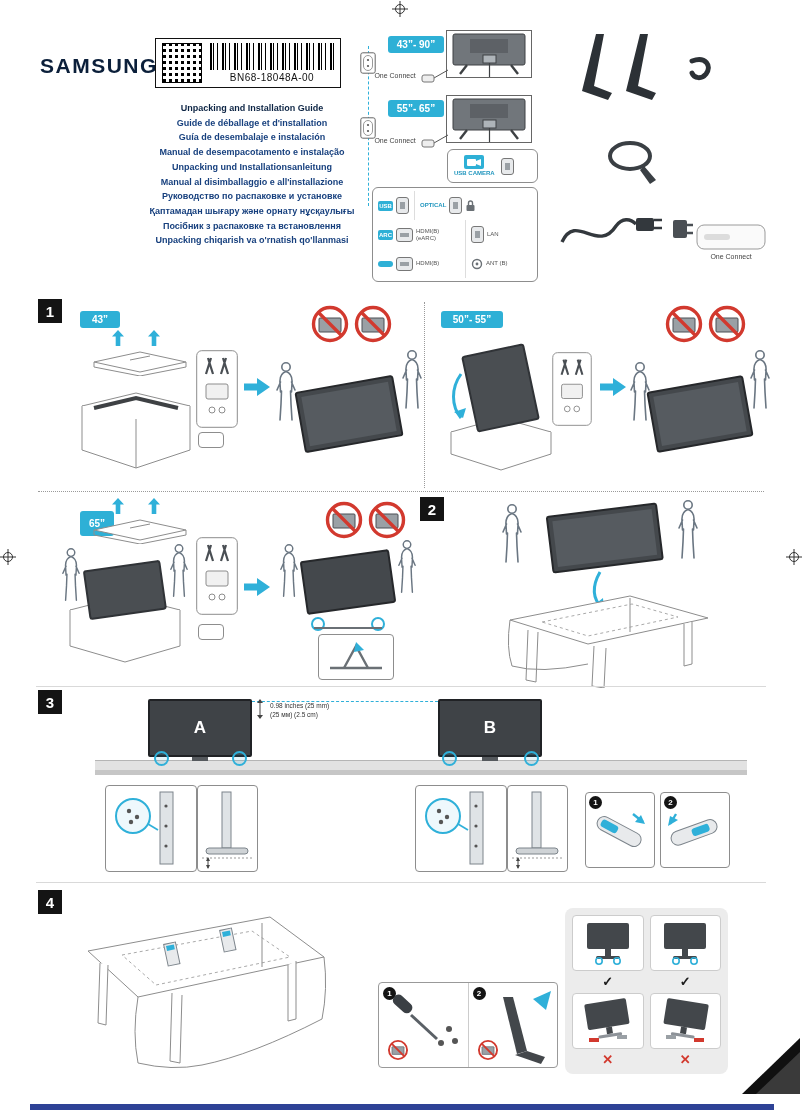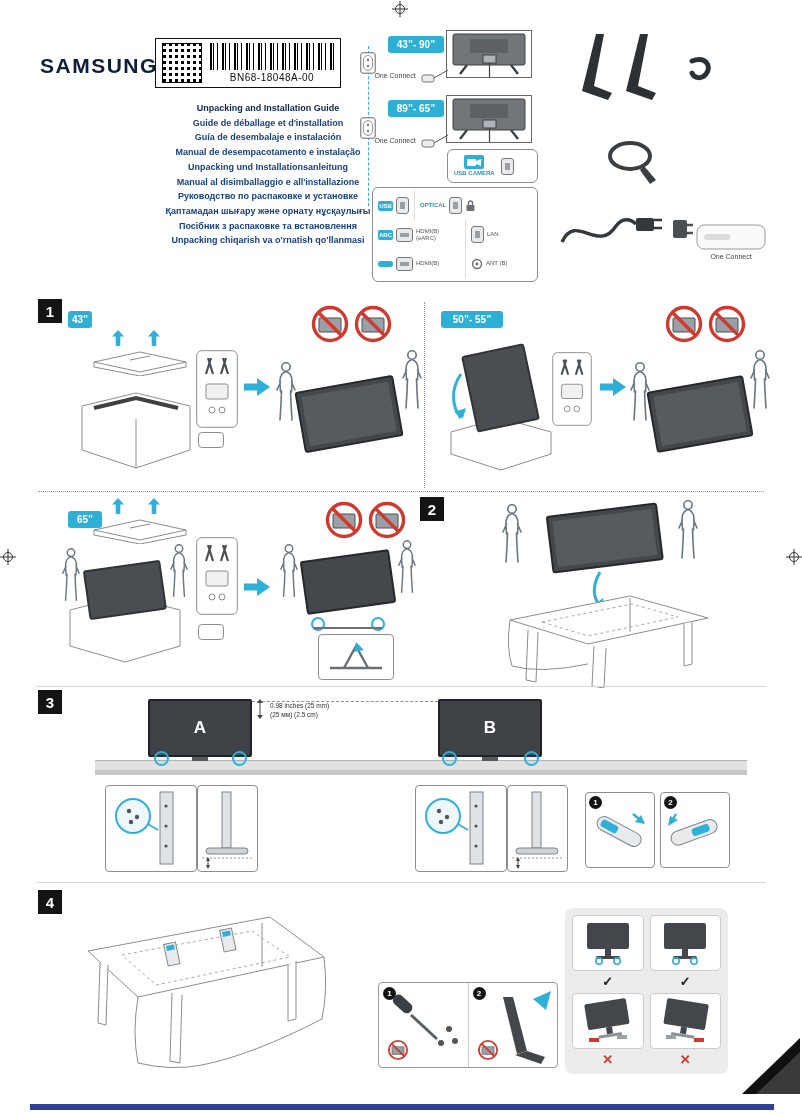--- a/index.html
+++ b/index.html
@@ -173,21 +173,21 @@
   <div class="abs brand" style="left:40px;top:54px">SAMSUNG</div>
 
   <div class="abs label-box" style="left:155px;top:38px">
     <div class="qr"></div>
     <div class="bc-wrap">
       <div class="barcode"></div>
       <div class="part-number">BN68-18048A-00</div>
     </div>
   </div>
 
-  <div class="abs titles" style="left:156px;top:101px">
+  <div class="abs titles" style="left:140px;top:101px">
     <div class="t first">Unpacking and Installation Guide</div>
     <div class="t">Guide de déballage et d'installation</div>
     <div class="t">Guía de desembalaje e instalación</div>
     <div class="t">Manual de desempacotamento e instalação</div>
     <div class="t">Unpacking und Installationsanleitung</div>
     <div class="t">Manual al disimballaggio e all'installazione</div>
     <div class="t">Руководство по распаковке и установке</div>
     <div class="t">Қаптамадан шығару және орнату нұсқаулығы</div>
     <div class="t">Посібник з распаковке та встановлення</div>
     <div class="t">Unpacking chiqarish va o'rnatish qo'llanmasi</div>
@@ -201,21 +201,21 @@
     </svg>
   <svg class="abs" style="left:446px;top:30px" width="86" height="48">
       <use href="#tvback"></use>
     </svg>
   <svg class="abs" style="left:420px;top:68px" width="30" height="16" viewBox="0 0 30 16">
     <path d="M28 2 L14 10" fill="none" stroke="#555"></path>
       <rect x="2" y="7" width="12" height="7" rx="2" fill="#eee" stroke="#777"></rect>
   </svg>
   <div class="abs caption" style="left:372px;top:72px;width:46px">One Connect</div>
 
-  <div class="abs badge" style="left:388px;top:100px;width:56px;height:17px">89”- 65”</div>
+  <div class="abs badge" style="left:388px;top:100px;width:56px;height:17px">55”- 65”</div>
   <svg class="abs" style="left:360px;top:117px" width="16" height="22">
       <use href="#outlet"></use>
     </svg>
   <svg class="abs" style="left:446px;top:95px" width="86" height="48">
       <use href="#tvback"></use>
     </svg>
   <svg class="abs" style="left:420px;top:133px" width="30" height="16" viewBox="0 0 30 16">
     <path d="M28 2 L14 10" fill="none" stroke="#555"></path>
       <rect x="2" y="7" width="12" height="7" rx="2" fill="#eee" stroke="#777"></rect>
   </svg>
@@ -287,21 +287,21 @@
     <rect x="3" y="4" width="14" height="18" rx="2" fill="#4a4f54"></rect>
     <path d="M17 9 L23 9 M17 17 L23 17" stroke="#4a4f54" stroke-width="2.4"></path>
   </svg>
   <svg class="abs" style="left:696px;top:222px" width="70" height="30" viewBox="0 0 70 30">
     <rect x="1" y="3" width="68" height="24" rx="7" fill="#fafafa" stroke="#9a9a9a"></rect>
     <rect x="8" y="12" width="26" height="6" rx="3" fill="#dcdcdc"></rect>
   </svg>
   <div class="abs caption" style="left:696px;top:253px;width:70px">One Connect</div>
 
   <div class="abs secnum" style="left:38px;top:299px">1</div>
-  <div class="abs badge" style="left:68px;top:311px;width:24px;height:17px">43”</div>
+  <div class="abs badge" style="left:80px;top:311px;width:40px;height:17px">43”</div>
 
   <svg class="abs" style="left:112px;top:330px" width="12" height="16">
       <use href="#uparr"></use>
     </svg>
   <svg class="abs" style="left:148px;top:330px" width="12" height="16">
       <use href="#uparr"></use>
     </svg>
   <svg class="abs" style="left:92px;top:350px" width="96" height="26">
       <use href="#lid"></use>
     </svg>
@@ -358,21 +358,21 @@
     <use href="#person" x="0" y="26" width="20" height="62"></use>
     <use href="#person" x="120" y="14" width="20" height="62"></use>
     <g transform="rotate(-10 70 78)">
       <rect x="22" y="48" width="96" height="60" rx="2" fill="#44484c" stroke="#26282b" stroke-width="2"></rect>
       <rect x="27" y="53" width="86" height="50" fill="#565b60"></rect>
     </g>
   </svg>
 
   <div class="abs dash-h" style="left:38px;top:491px;width:726px"></div>
 
-  <div class="abs badge" style="left:68px;top:511px;width:34px;height:17px">65”</div>
+  <div class="abs badge" style="left:80px;top:511px;width:34px;height:25px">65”</div>
   <svg class="abs" style="left:112px;top:498px" width="12" height="16">
       <use href="#uparr"></use>
     </svg>
   <svg class="abs" style="left:148px;top:498px" width="12" height="16">
       <use href="#uparr"></use>
     </svg>
   <svg class="abs" style="left:92px;top:518px" width="96" height="26">
       <use href="#lid"></use>
     </svg>
   <svg class="abs" style="left:58px;top:540px" width="135" height="132" viewBox="0 0 135 132">

